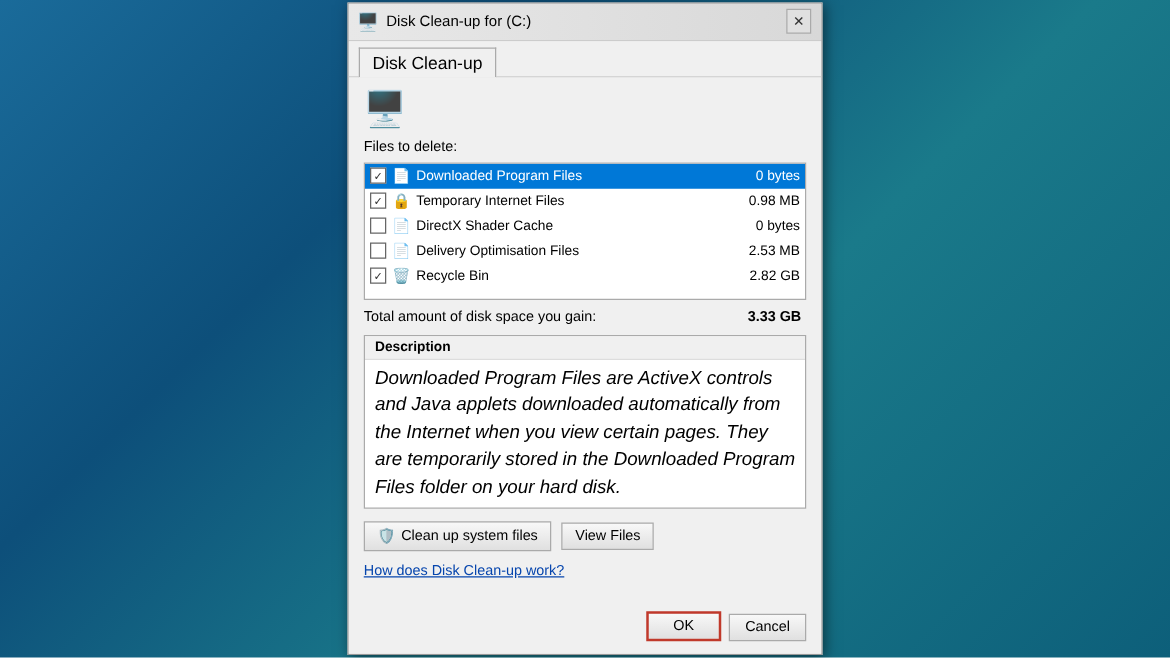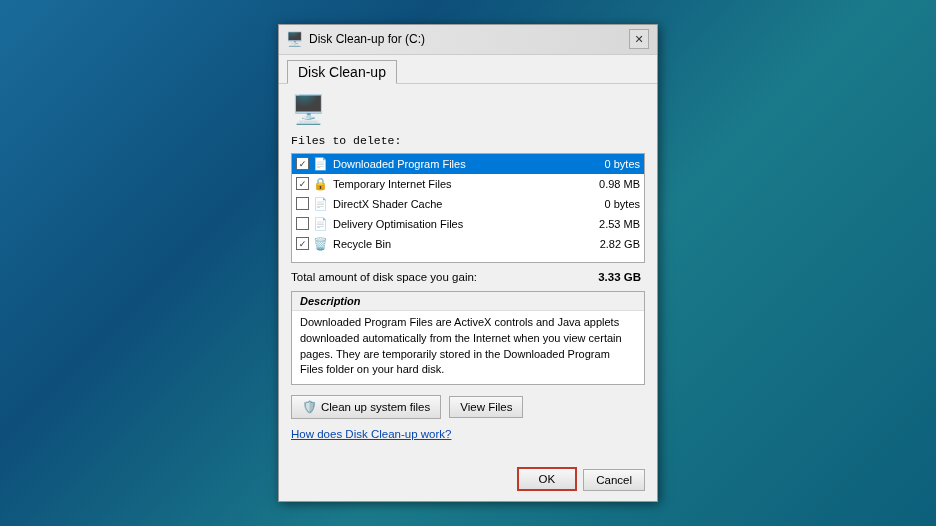--- a/index.html
+++ b/index.html
@@ -98,21 +98,20 @@
     }
     .info-text {
       font-size: 11.5px;
       line-height: 1.4;
       color: #000;
     }
     .section-label {
       font-size: 11.5px;
       color: #000;
       margin-bottom: 6px;
-      font-family: Liberation Mono, monospace;
     }
     .file-list {
       border: 1px solid #aaa;
       background: #fff;
       height: 110px;
       overflow-y: scroll;
       margin-bottom: 8px;
     }
     .file-row {
       display: flex;
@@ -176,26 +175,26 @@
     }
     .desc-title {
       font-size: 11px;
       font-weight: bold;
       color: #000;
       margin-bottom: 4px;
       background: #f0f0f0;
       margin: -6px -8px 4px -8px;
       padding: 3px 8px;
       border-bottom: 1px solid #ddd;
+    }
+    .desc-text {
+      font-size: 15px;
+      line-height: 1.45;
+      color: #000;
       font-style: italic;
-    }
-    .desc-text {
-      font-size: 11px;
-      line-height: 1.45;
-      color: #000;
     }
     .btn-row {
       display: flex;
       align-items: center;
       gap: 8px;
       margin-bottom: 8px;
     }
     .btn {
       border: 1px solid #aaa;
       background: linear-gradient(to bottom, #f8f8f8, #e0e0e0);

